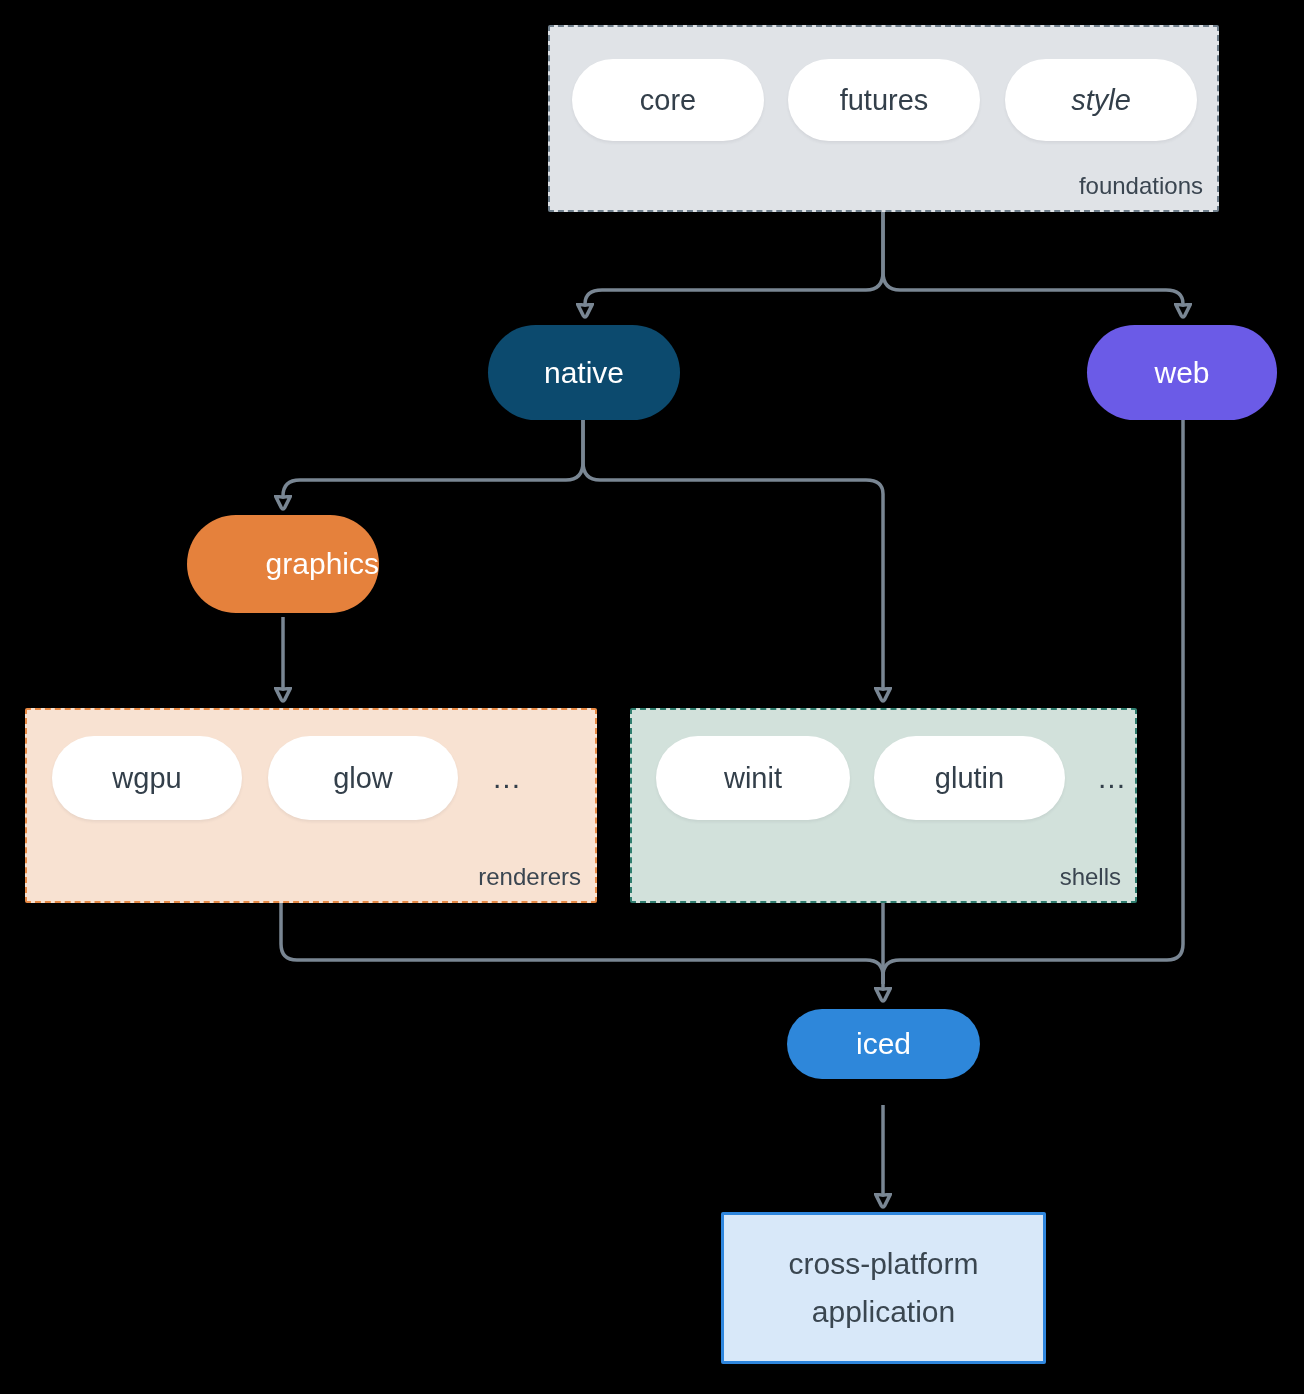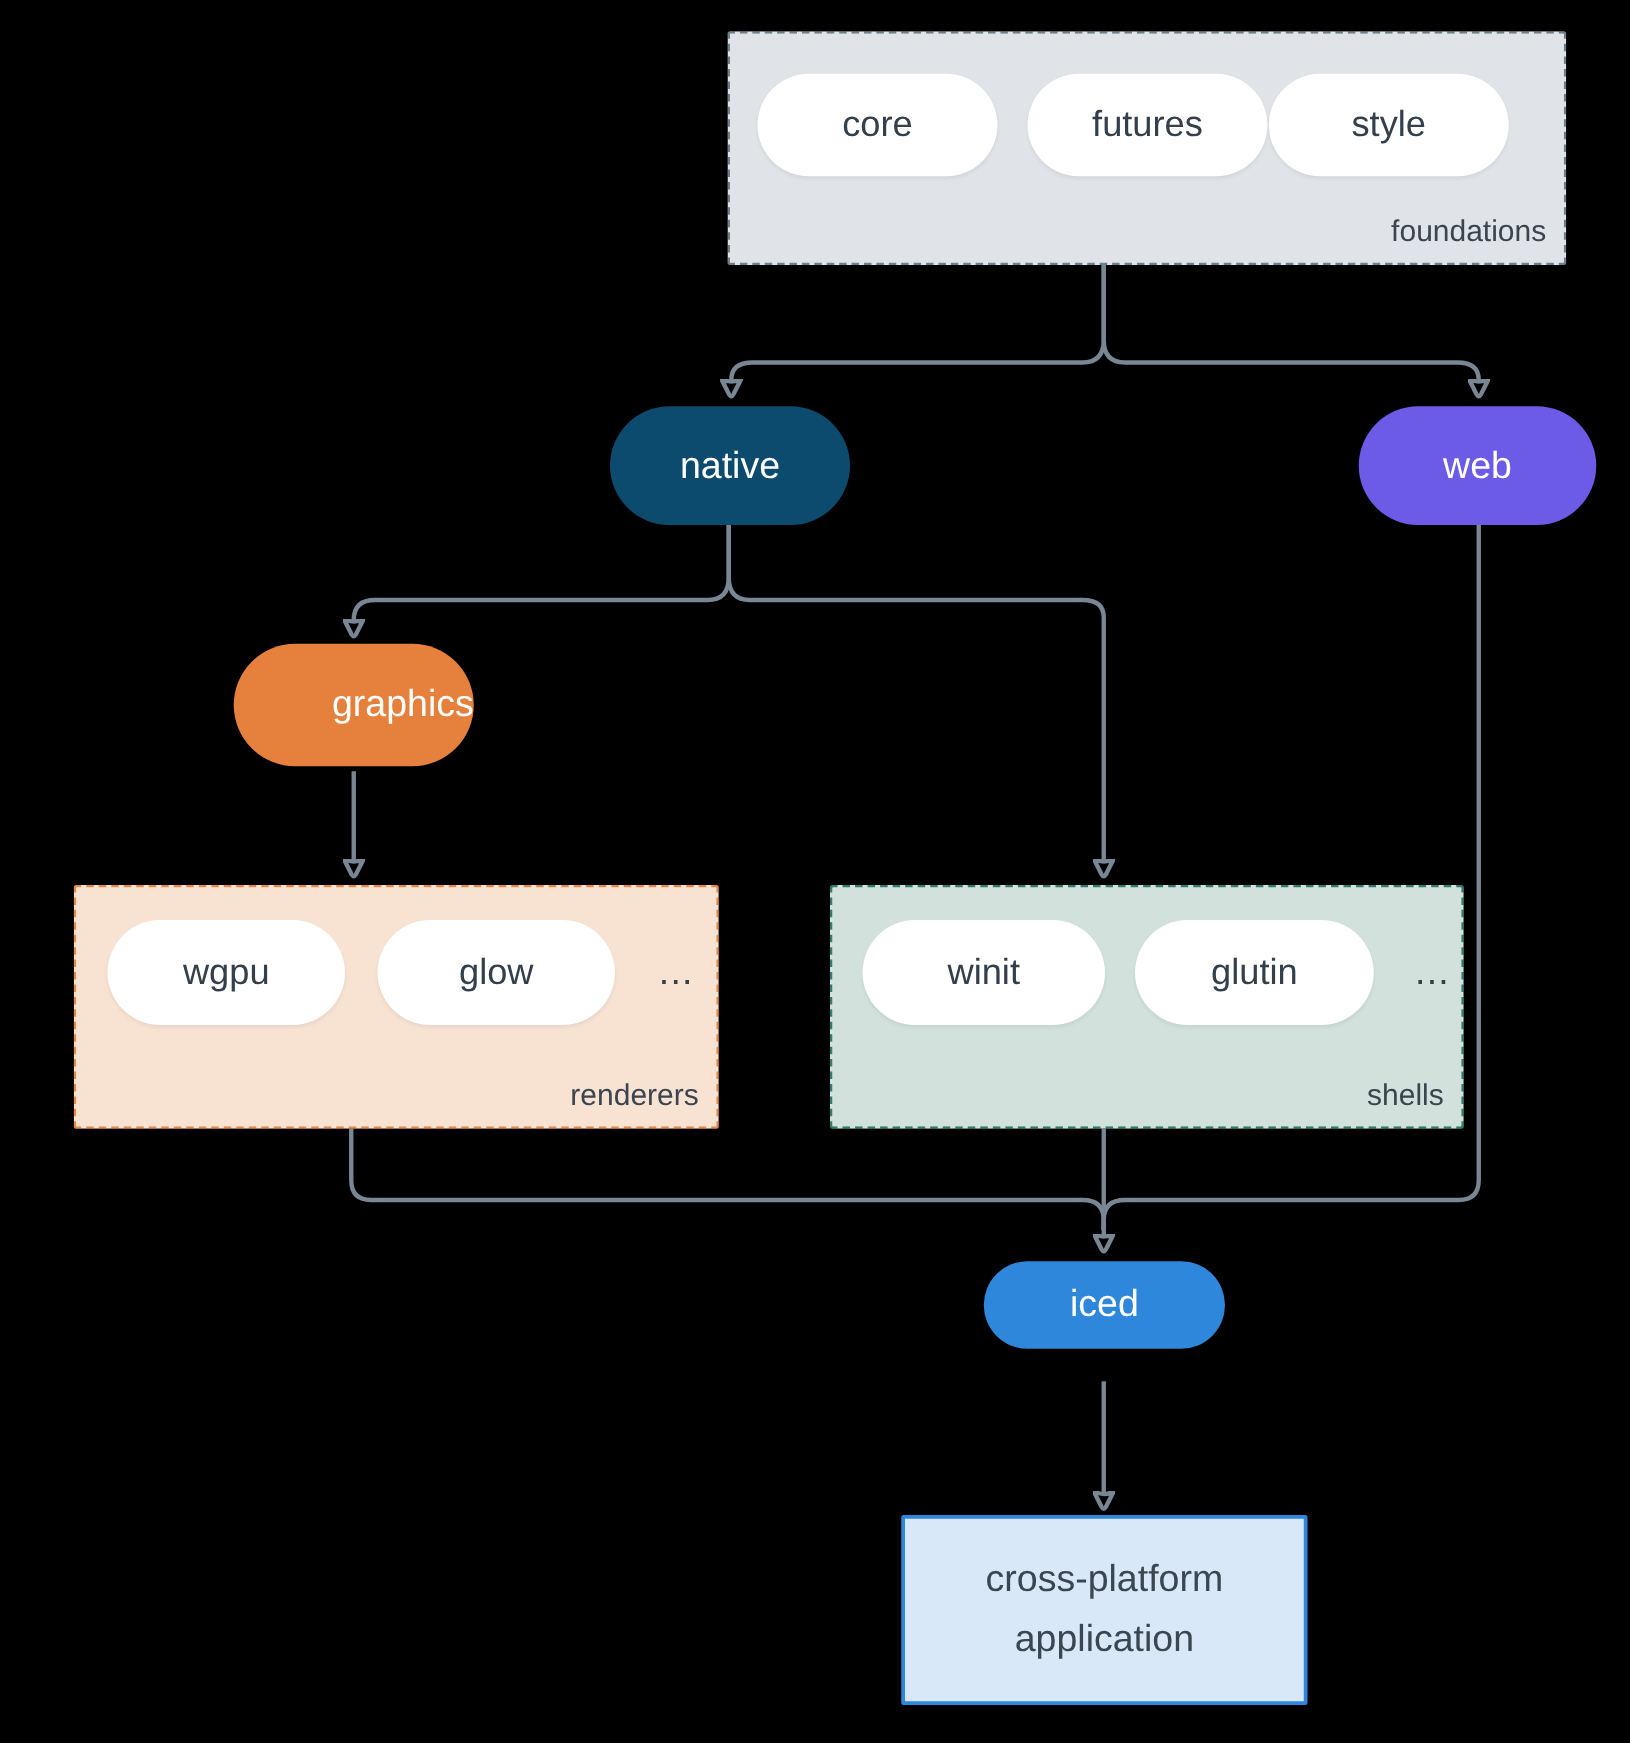--- a/index.html
+++ b/index.html
@@ -24,28 +24,27 @@
   svg.wires path {
     fill: none;
     stroke: #798693;
     stroke-width: 3.5;
   }
   .group-box {
     position: absolute;
     border: 2px dashed;
     border-radius: 2px;
     box-sizing: border-box;
-    margin-left: 34px;
   }
   .group-box.foundations {
     left: 548px; top: 25px; width: 671px; height: 187px;
     background: #e0e3e7; border-color: #6f7f8c;
   }
   .group-box.renderers {
-    left: 25px; top: 708px; width: 516px; height: 195px;
+    left: 25px; top: 708px; width: 572px; height: 195px;
     background: #f8e2d2; border-color: #e88a45;
   }
   .group-box.shells {
     left: 630px; top: 708px; width: 507px; height: 195px;
     background: #d2e1db; border-color: #2f7d6e; padding-left: 35px;
   }
   .group-label {
     position: absolute;
     right: 14px; bottom: 10px;
     font-size: 24px;
@@ -129,21 +128,21 @@
     <path d="M883 1105 V1194" marker-end="url(#arrow)"></path>
   </svg>
 
   <div class="group-box foundations">
     <div class="pill white core" style="left:22px; top:32px;">
       <span>core</span>
     </div>
     <div class="pill white futures" style="left:238px; top:32px;">
       <span>futures</span>
     </div>
-    <div class="pill white style" style="left:431px; top:32px;">
+    <div class="pill white style" style="left:455px; top:32px;font-style:italic;">
       <span>style</span>
     </div>
     <div class="group-label">foundations</div>
   </div>
 
   <div class="pill colored native">
     <span>native</span>
   </div>
   <div class="pill colored web">
     <span>web</span>

